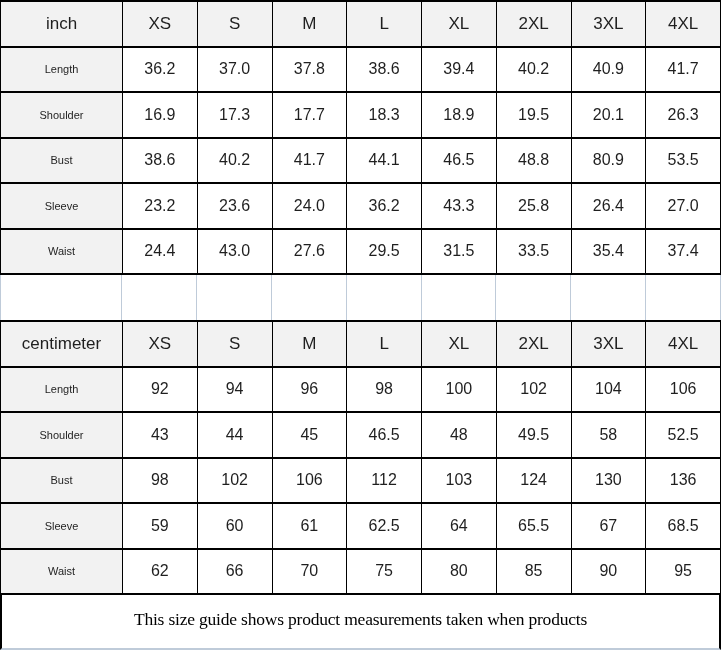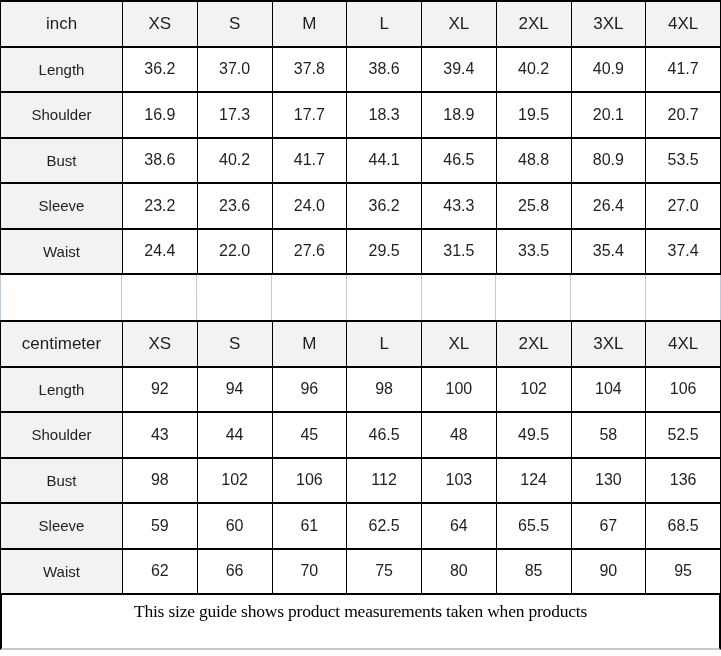--- a/index.html
+++ b/index.html
@@ -33,21 +33,21 @@
     height: 43.5px;
     padding: 0;
     text-align: center;
     vertical-align: middle;
     font-size: 16px;
     font-weight: normal;
     color: var(--text);
     background: #ffffff;
   }
   table.size-table th { background: var(--header-bg); font-size: 17px; margin-left: 8px; }
-  table.size-table td.label-cell { background: var(--header-bg); font-size: 15px; }
+  table.size-table td.label-cell { background: var(--header-bg); font-size: 11px; }
   .gap-row {
     width: 721px;
     height: 45px;
     box-sizing: border-box;
     display: grid;
     grid-template-columns: 122px repeat(8, 1fr);
   }
   .gap-cell {
     border-right: 1.5px solid var(--border-light);
   }
@@ -56,21 +56,21 @@
     width: 721px;
     height: 55px;
     box-sizing: border-box;
     border-left: 2px solid var(--border-dark);
     border-right: 2px solid var(--border-dark);
     border-bottom: 2px solid var(--border-light);
     text-align: center;
     font-family: "Liberation Serif", serif;
     font-size: 17.5px;
     line-height: 25px;
-    padding-top: 4px;
+    padding-top: 12px;
     color: #000000;
     letter-spacing: -0.2px;
   }
 </style>
 </head>
 <body>
 
 <div class="sheet">
 
   <table class="size-table">
@@ -112,21 +112,21 @@
         </tr>
         <tr>
           <td class="label-cell">Shoulder</td>
           <td>16.9</td>
           <td>17.3</td>
           <td>17.7</td>
           <td>18.3</td>
           <td>18.9</td>
           <td>19.5</td>
           <td>20.1</td>
-          <td>20.7</td>
+          <td>26.3</td>
         </tr>
         <tr>
           <td class="label-cell">Bust</td>
           <td>38.6</td>
           <td>40.2</td>
           <td>41.7</td>
           <td>44.1</td>
           <td>46.5</td>
           <td>48.8</td>
           <td>80.9</td>
@@ -139,21 +139,21 @@
           <td>24.0</td>
           <td>36.2</td>
           <td>43.3</td>
           <td>25.8</td>
           <td>26.4</td>
           <td>27.0</td>
         </tr>
         <tr>
           <td class="label-cell">Waist</td>
           <td>24.4</td>
-          <td>22.0</td>
+          <td>43.0</td>
           <td>27.6</td>
           <td>29.5</td>
           <td>31.5</td>
           <td>33.5</td>
           <td>35.4</td>
           <td>37.4</td>
         </tr>
       </tbody>
   </table>
 

